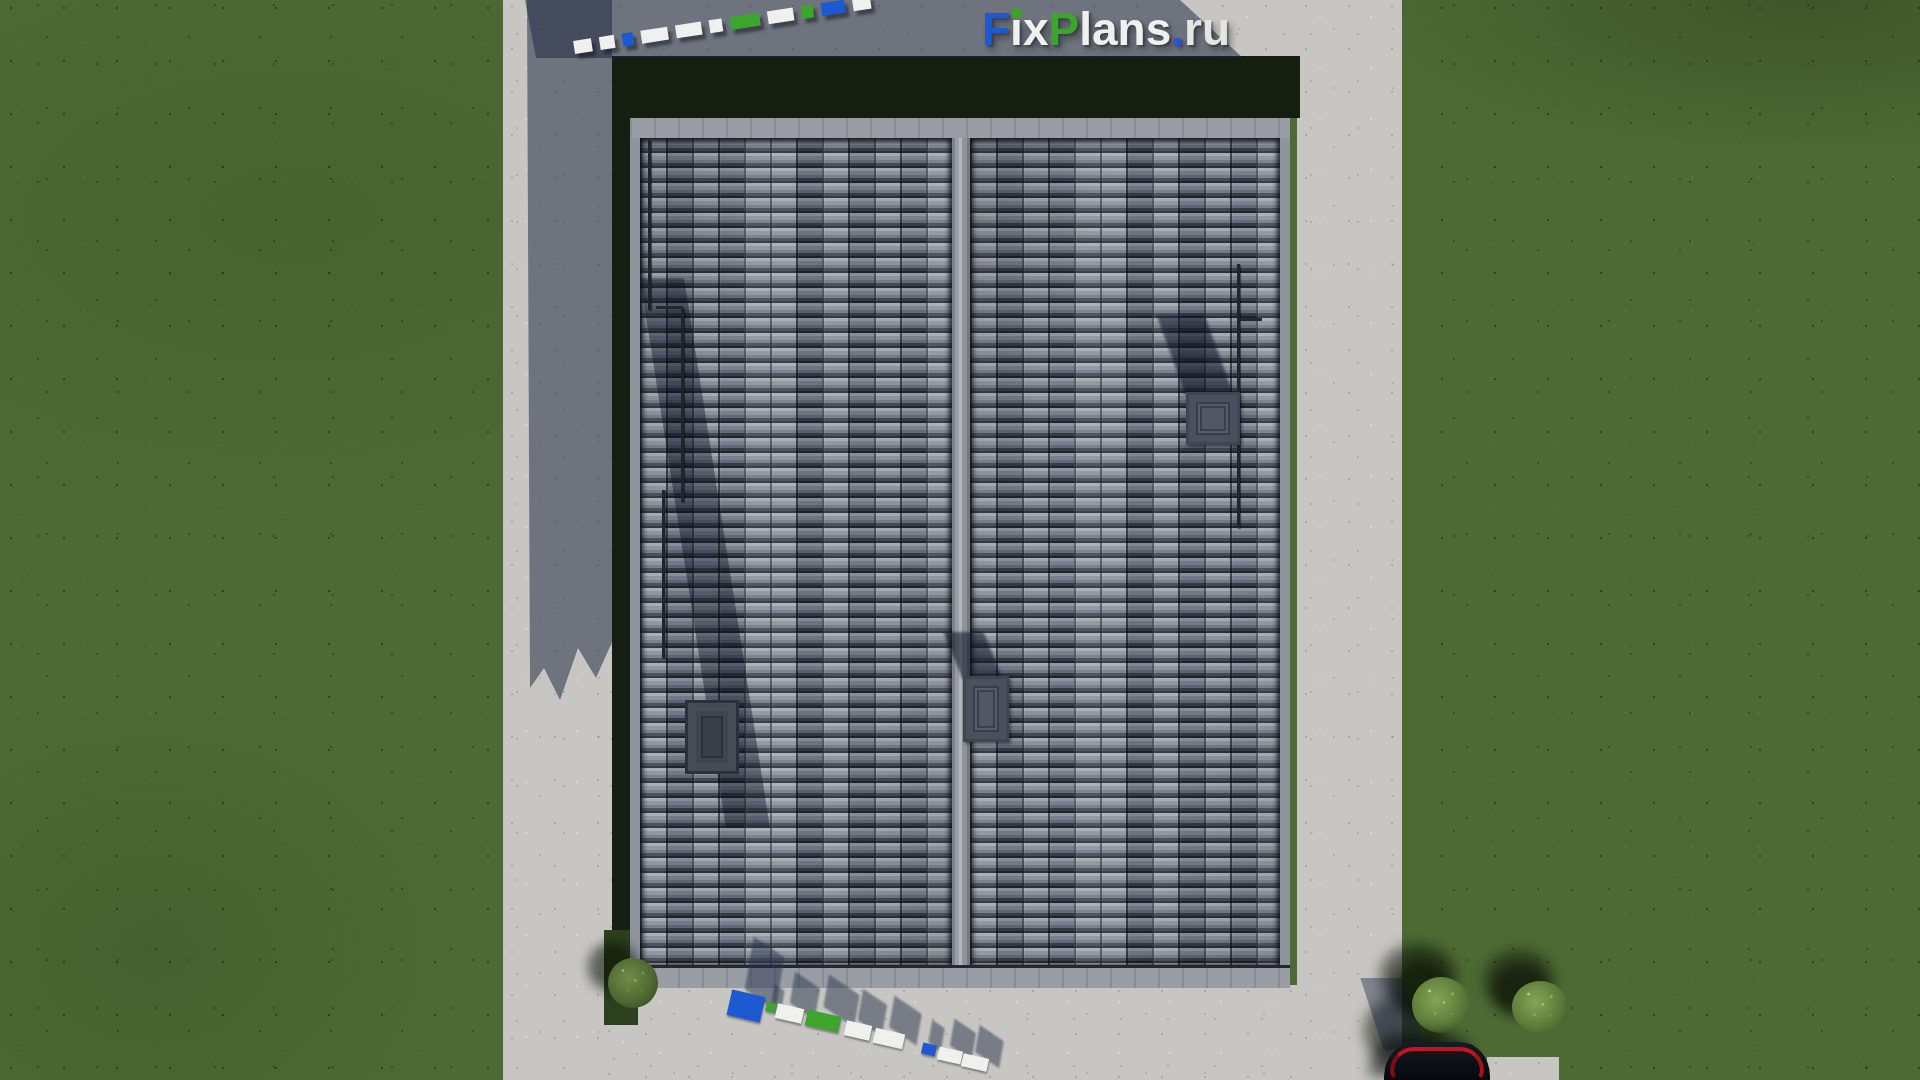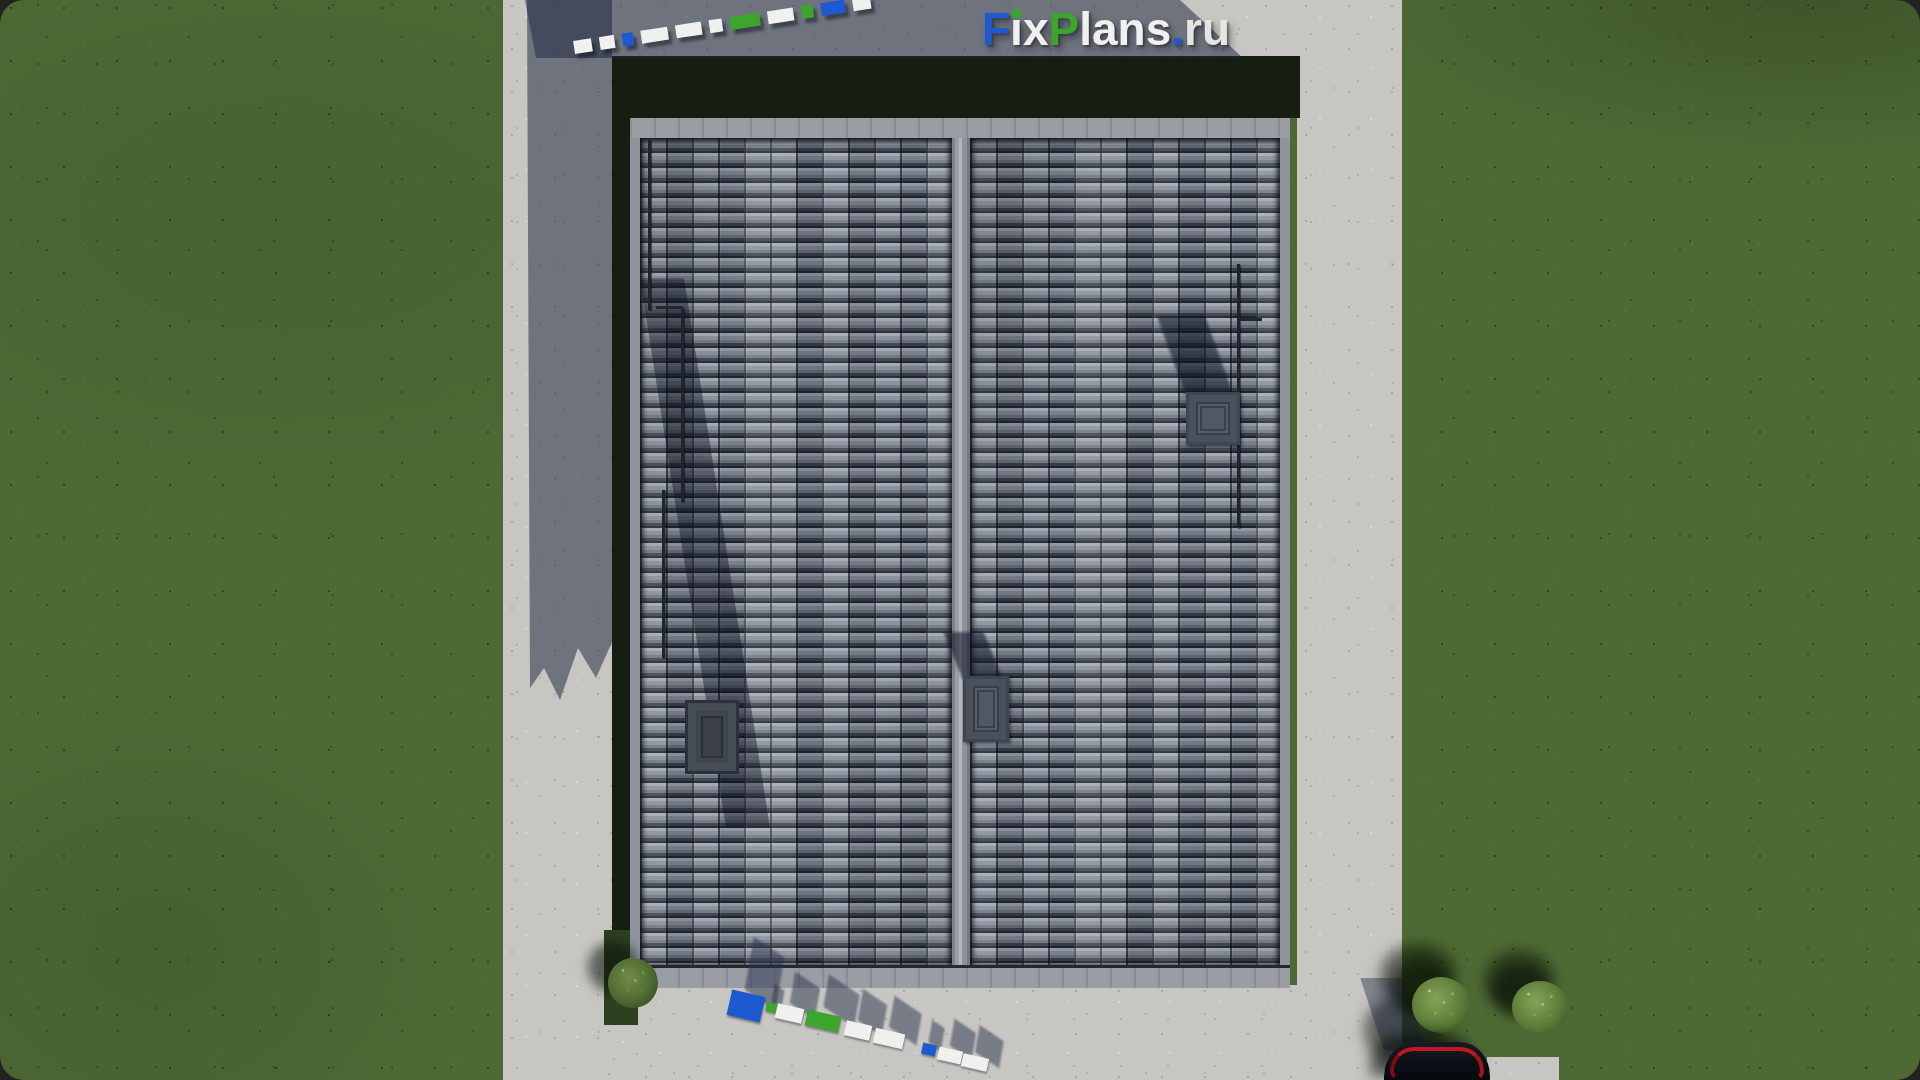--- a/index.html
+++ b/index.html
@@ -1,17 +1,17 @@
 <!DOCTYPE html>
 <html><head>
 <meta charset="utf-8">
 <style>
   html,body{margin:0;padding:0;background:#222;}
   #scene{position:relative;width:1920px;height:1080px;overflow:hidden;
-         font-family:"Liberation Sans",sans-serif;border-radius:24px;}
+         font-family:"Liberation Sans",sans-serif;}
   
   .grass-base{position:absolute;inset:0;background-color:#4e6a34;}
   .grass-tex{position:absolute;inset:0;
     background-image:
       radial-gradient(2px 2px at 11px 8px, rgba(24,36,14,.55) 45%, transparent 50%),
       radial-gradient(2px 2px at 29px 21px, rgba(88,118,58,.50) 45%, transparent 50%),
       radial-gradient(3px 2px at 47px 37px, rgba(30,44,18,.45) 45%, transparent 50%),
       radial-gradient(2px 2px at 17px 43px, rgba(104,134,68,.35) 45%, transparent 50%),
       radial-gradient(2px 3px at 38px 5px, rgba(24,34,12,.40) 45%, transparent 50%);
     background-size:53px 53px,61px 61px,71px 71px,67px 67px,59px 59px;}

